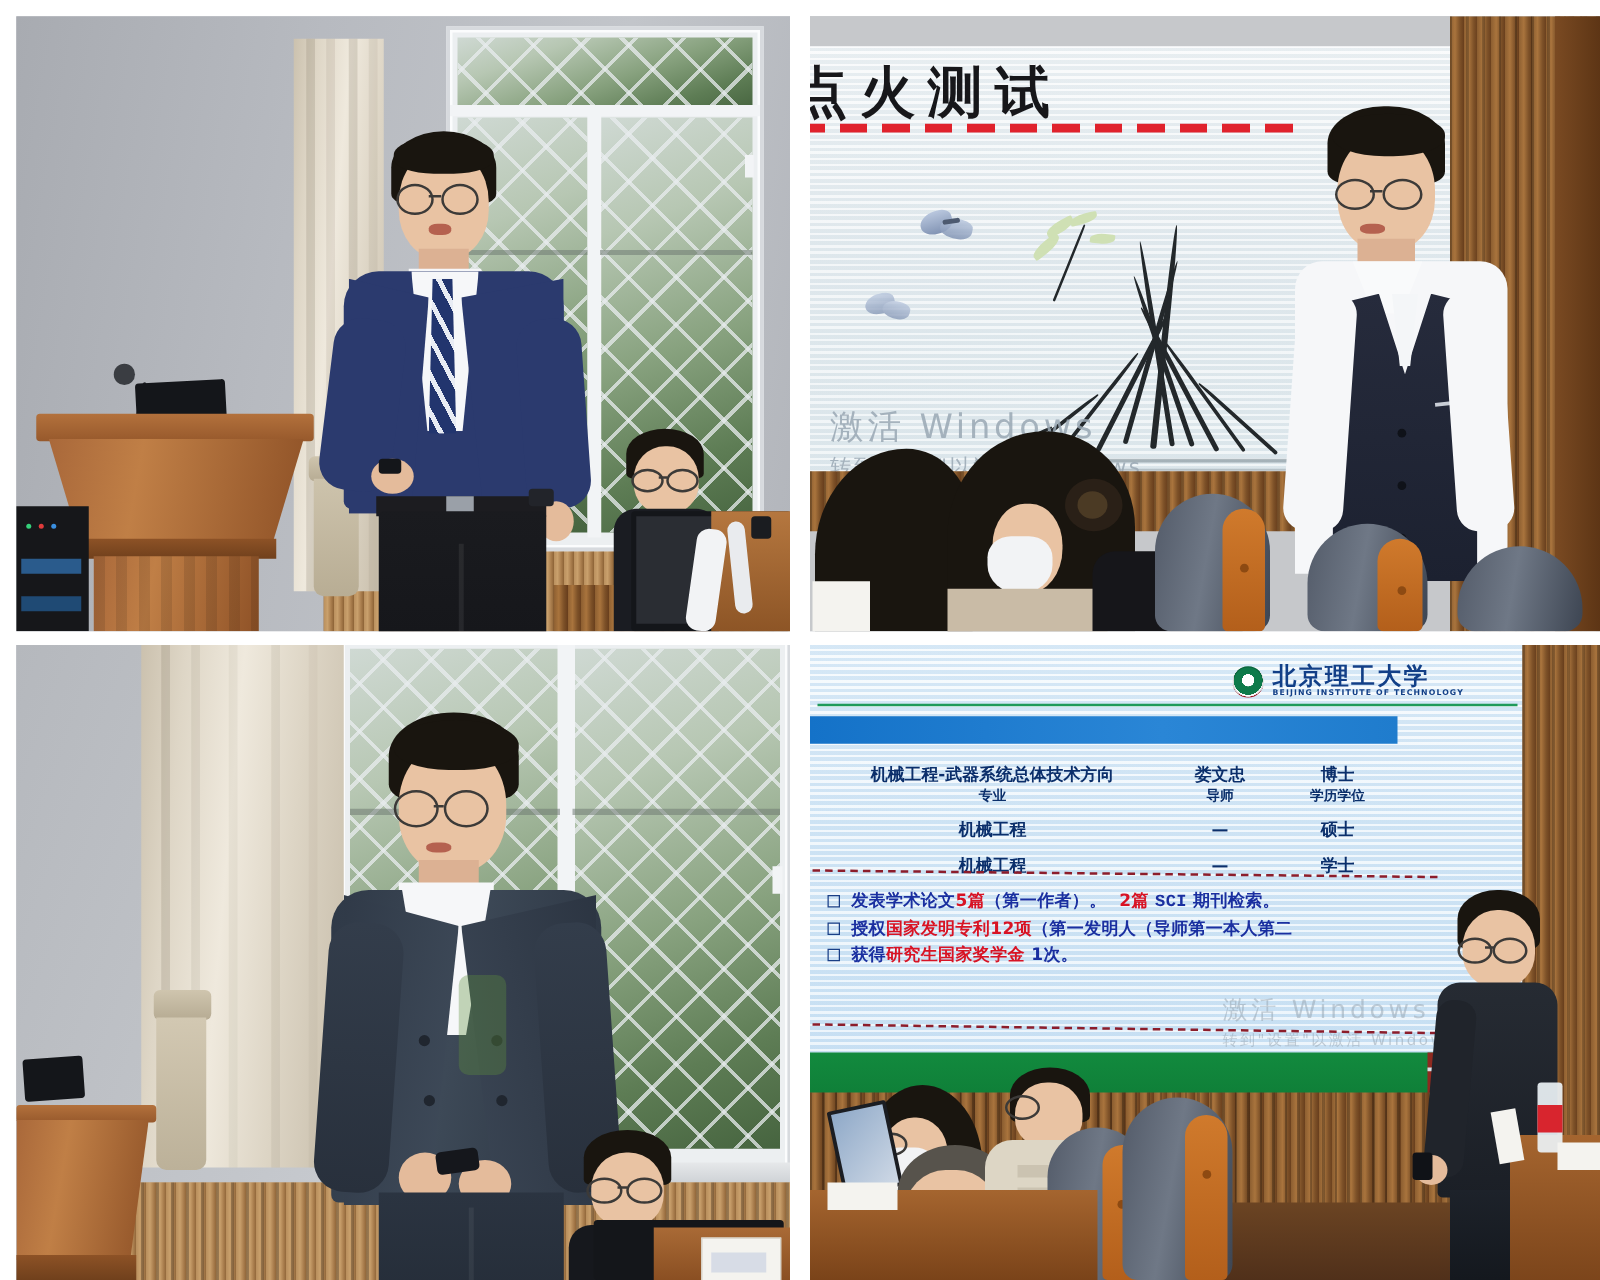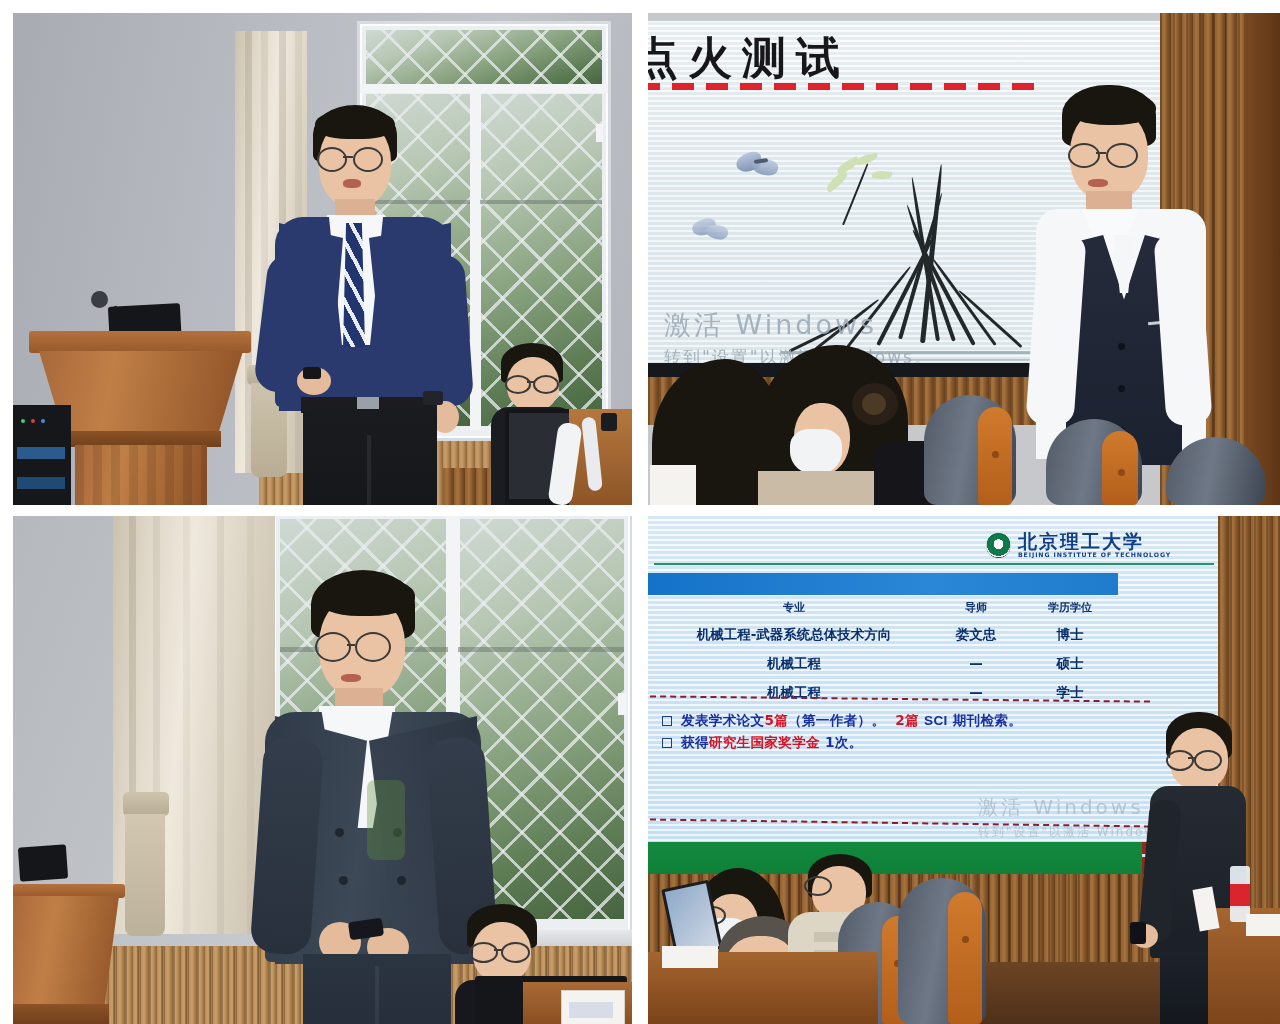--- a/index.html
+++ b/index.html
@@ -101,21 +101,21 @@
   .tbl .c2{width:92px;text-align:center;}
   .tbl .c3{width:96px;text-align:center;}
   .tbl .hdr{font-size:11px;}
   .tbl .dat{font-size:13.5px;}
   .rdash-thin{position:absolute;height:0;border-top:2.2px dashed #8c1d2b;}
   .bullets{position:absolute;}
   .bul{display:flex;align-items:center;gap:9px;margin-bottom:3.5px;white-space:nowrap;}
   .sq{width:8px;height:8px;border:1.7px solid #1a3f86;flex:none;}
   .btxt{font-size:13.6px;font-weight:700;color:#1a2fa0;letter-spacing:.3px;}
   .btxt .red{color:#d81324;}
-  .btxt .sci{font-family:Liberation Sans, sans-serif;color:#1a2fa0;}
+  .btxt .sci{font-family:Liberation Mono, monospace;color:#1a2fa0;}
   .greenband{position:absolute;background:linear-gradient(#128a3e,#0f7f38);}
 
   
   .chair{position:absolute;}
   .chair .back{position:absolute;inset:0;background:linear-gradient(100deg,#535b69,#6f7886 45%,#3d4552);
      border-radius:50px 50px 14px 14px;}
   .chair .wood{position:absolute;background:linear-gradient(#d07a2c,#b35f1b);border-radius:40px 40px 10px 10px;}
   .chair .knob{position:absolute;width:7px;height:7px;border-radius:50%;background:#8d4a12;}
 
   .bottle-body{position:absolute;background:rgba(235,242,246,.92);border-radius:3px;}
@@ -221,21 +221,21 @@
     </div>
     <div class="layer" style="left:556px;top:396px;width:63px;height:96px;background:linear-gradient(#b5773f,#8d5526);"></div>
     <div class="layer" style="left:540px;top:410px;width:24px;height:82px;background:#f2f3f5;border-radius:10px;transform:rotate(8deg);"></div>
     <div class="layer" style="left:572px;top:404px;width:14px;height:74px;background:#e9ebee;border-radius:8px;transform:rotate(-6deg);"></div>
     <div class="layer" style="left:588px;top:400px;width:16px;height:18px;background:#1a1c20;border-radius:3px;"></div>
   </div>
 
   <div class="panel p-tr">
     <div class="layer" style="inset:0;background:#c6c8cb;"></div>
 
-    <div class="layer screen-tr" style="left:0px;top:8px;width:512px;height:356px;">
+    <div class="layer screen-tr" style="left:0px;top:24px;width:512px;height:356px;">
       <div class="scan"></div>
 
       <div class="tr-title" style="left:-14px;top:8px;font-size:44px;">点火测试</div>
       <div class="reddash" style="left:-10px;top:62px;width:398px;"></div>
 
       <div class="ink-wrap" style="left:132px;top:132px;width:324px;height:224px;">
         <div class="blade" style="left:140px;top:10px;width:5px;height:180px;transform:rotate(6deg);"></div>
         <div class="blade" style="left:156px;top:22px;width:4px;height:166px;transform:rotate(-9deg);"></div>
         <div class="blade" style="left:118px;top:34px;width:4px;height:152px;transform:rotate(16deg);"></div>
         <div class="blade" style="left:172px;top:44px;width:4px;height:144px;transform:rotate(-19deg);"></div>
@@ -417,49 +417,53 @@
         <div>
           <div class="bit-cn">北京理工大学</div>
           <div class="bit-en">BEIJING INSTITUTE OF TECHNOLOGY</div>
         </div>
       </div>
       <div class="greenline" style="left:6px;top:47px;width:560px;"></div>
 
       <div class="bluebar" style="left:0px;top:57px;width:470px;height:22px;"></div>
 
       <div class="tbl" style="left:10px;top:84px;">
+        <div class="row" style="margin-top:11px;">
+          <div class="c1 dat">机械工程-武器系统总体技术方向</div>
+          <div class="c2 dat">娄文忠</div>
+          <div class="c3 dat">博士</div>
+        </div>
         <div class="row">
           <div class="c1 hdr">专业</div>
           <div class="c2 hdr">导师</div>
           <div class="c3 hdr">学历学位</div>
         </div>
         <div class="row" style="margin-top:11px;">
-          <div class="c1 dat">机械工程-武器系统总体技术方向</div>
-          <div class="c2 dat">娄文忠</div>
-          <div class="c3 dat">博士</div>
-        </div>
-        <div class="row" style="margin-top:11px;">
           <div class="c1 dat">机械工程</div>
           <div class="c2 dat">—</div>
           <div class="c3 dat">硕士</div>
         </div>
         <div class="row" style="margin-top:11px;">
           <div class="c1 dat">机械工程</div>
           <div class="c2 dat">—</div>
           <div class="c3 dat">学士</div>
         </div>
       </div>
 
       <div class="rdash-thin" style="left:2px;top:182px;width:500px;transform:rotate(.6deg);"></div>
       <div class="rdash-thin" style="left:2px;top:306px;width:500px;transform:rotate(.8deg);"></div>
 
       <div class="bullets" style="left:14px;top:196px;">
         <div class="bul">
           <span class="sq"></span>
           <span class="btxt">发表学术论文<span class="red">5篇</span>（第一作者）。&nbsp;&nbsp;<span class="red">2篇</span>&nbsp;<span class="sci">SCI</span>&nbsp;期刊检索。</span>
+        </div>
+        <div class="bul">
+          <span class="sq"></span>
+          <span class="btxt">授权<span class="red">国家发明专利12项</span>（第一发明人（导师第一本人第二</span>
         </div>
         <div class="bul">
           <span class="sq"></span>
           <span class="btxt">获得<span class="red">研究生国家奖学金</span>&nbsp;1次。</span>
         </div>
       </div>
 
       <div class="wmark" style="left:330px;top:278px;opacity:.55;">
         <div class="l1" style="font-size:20px;">激活 Windows</div>
         <div class="l2" style="font-size:12px;">转到"设置"以激活 Windows。</div>

